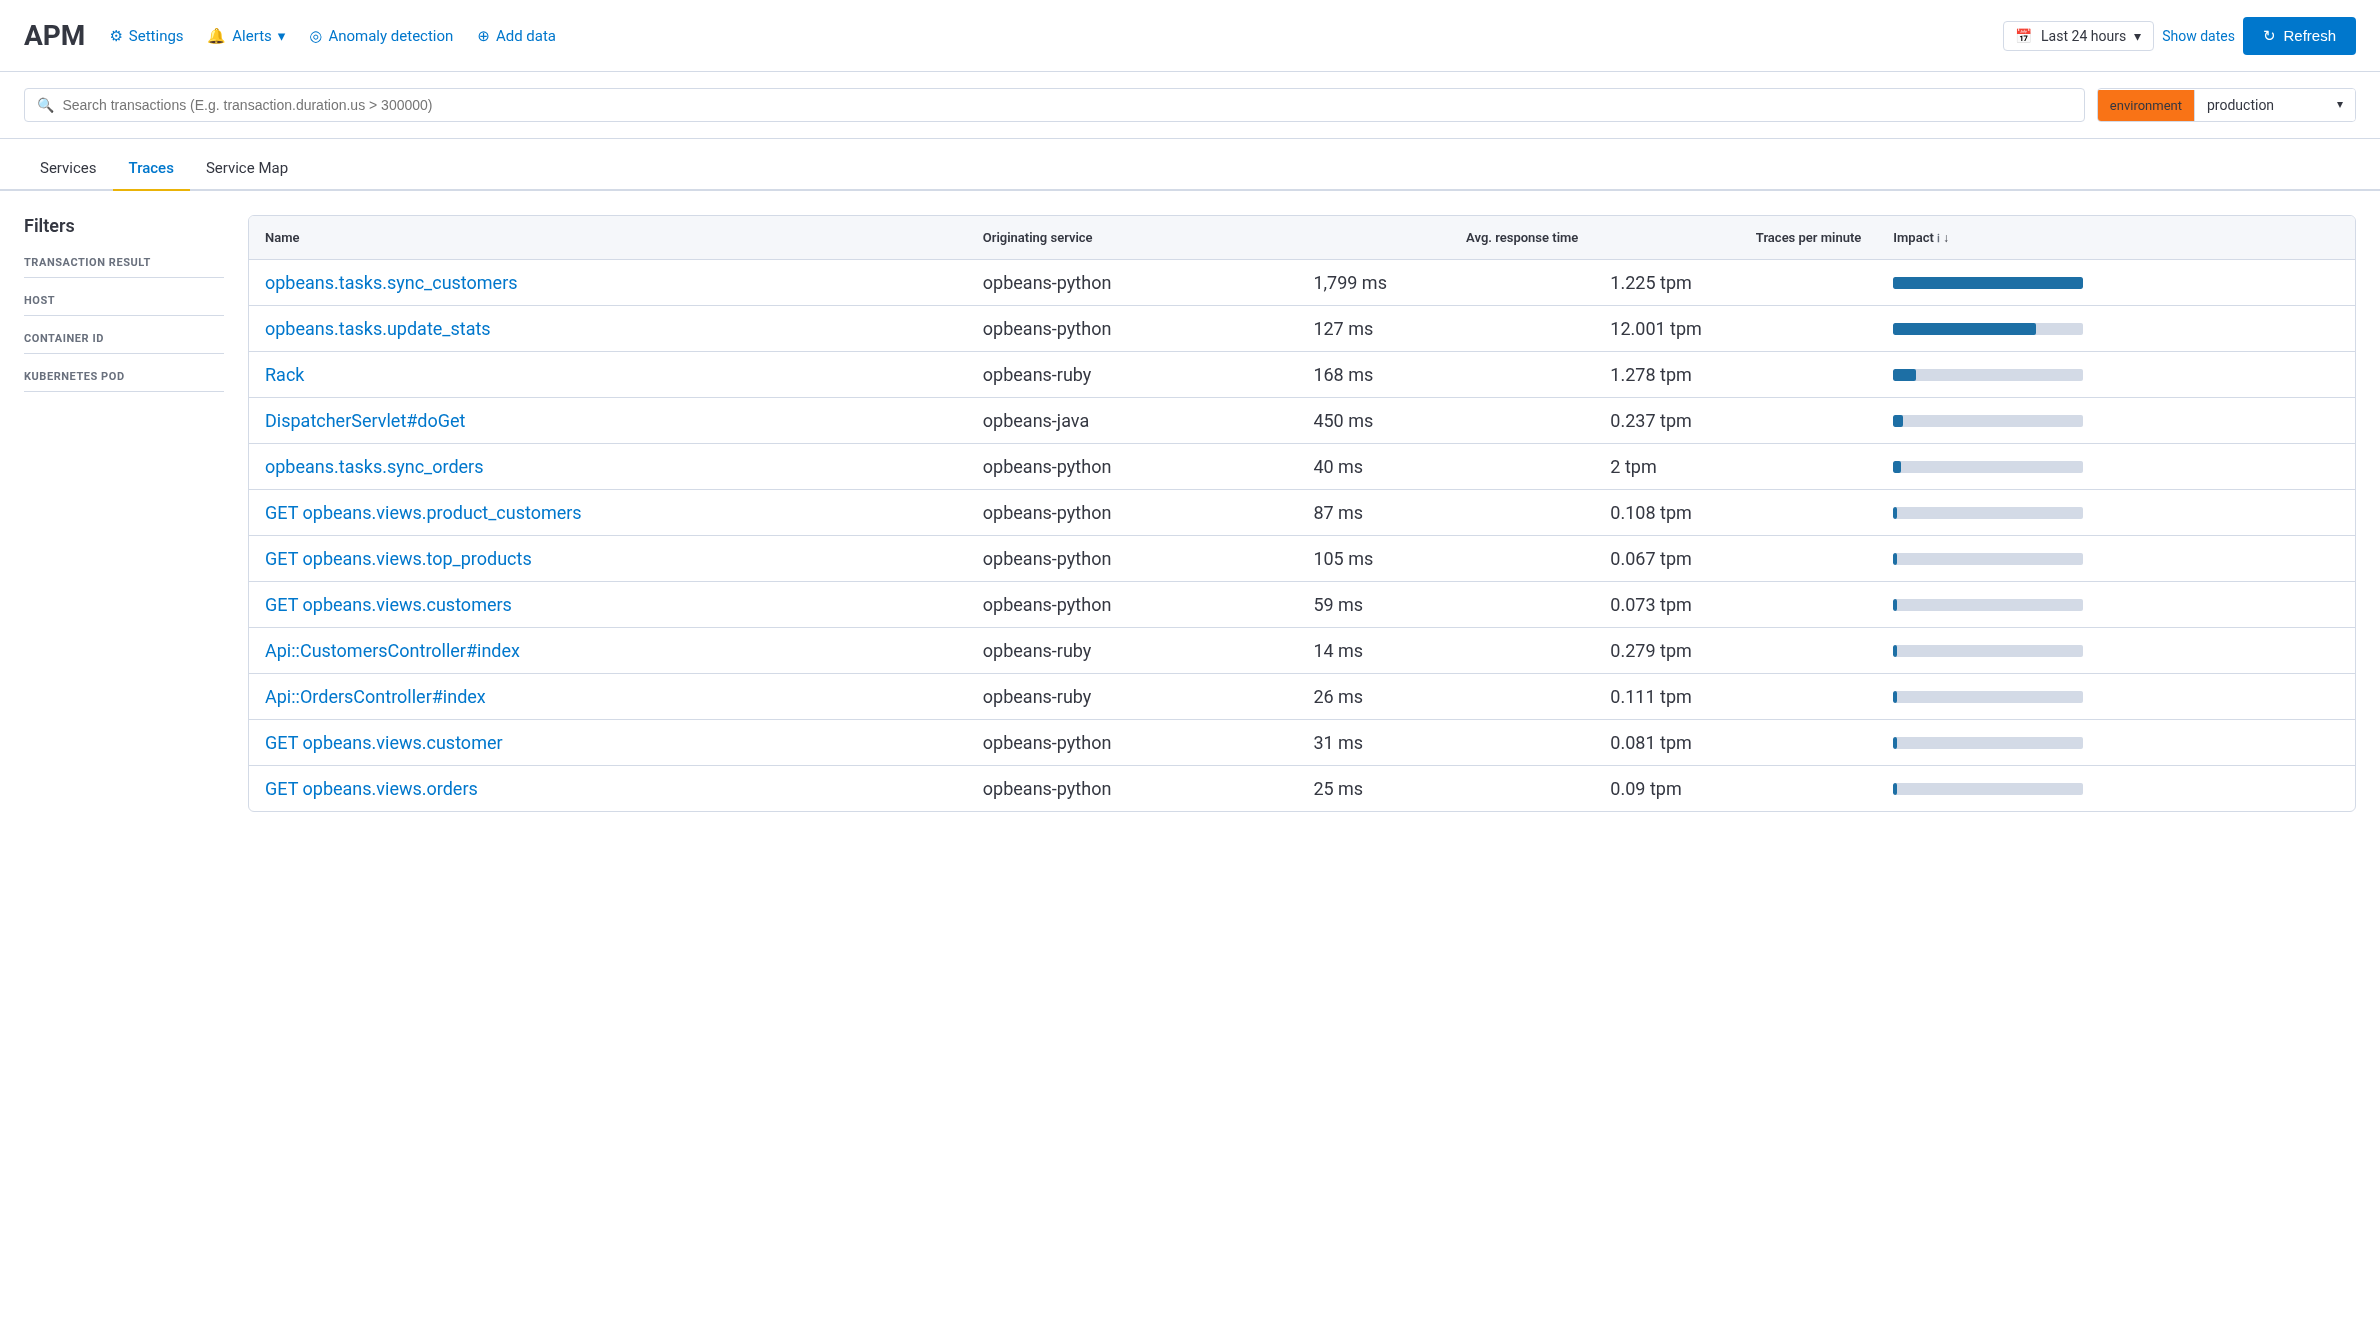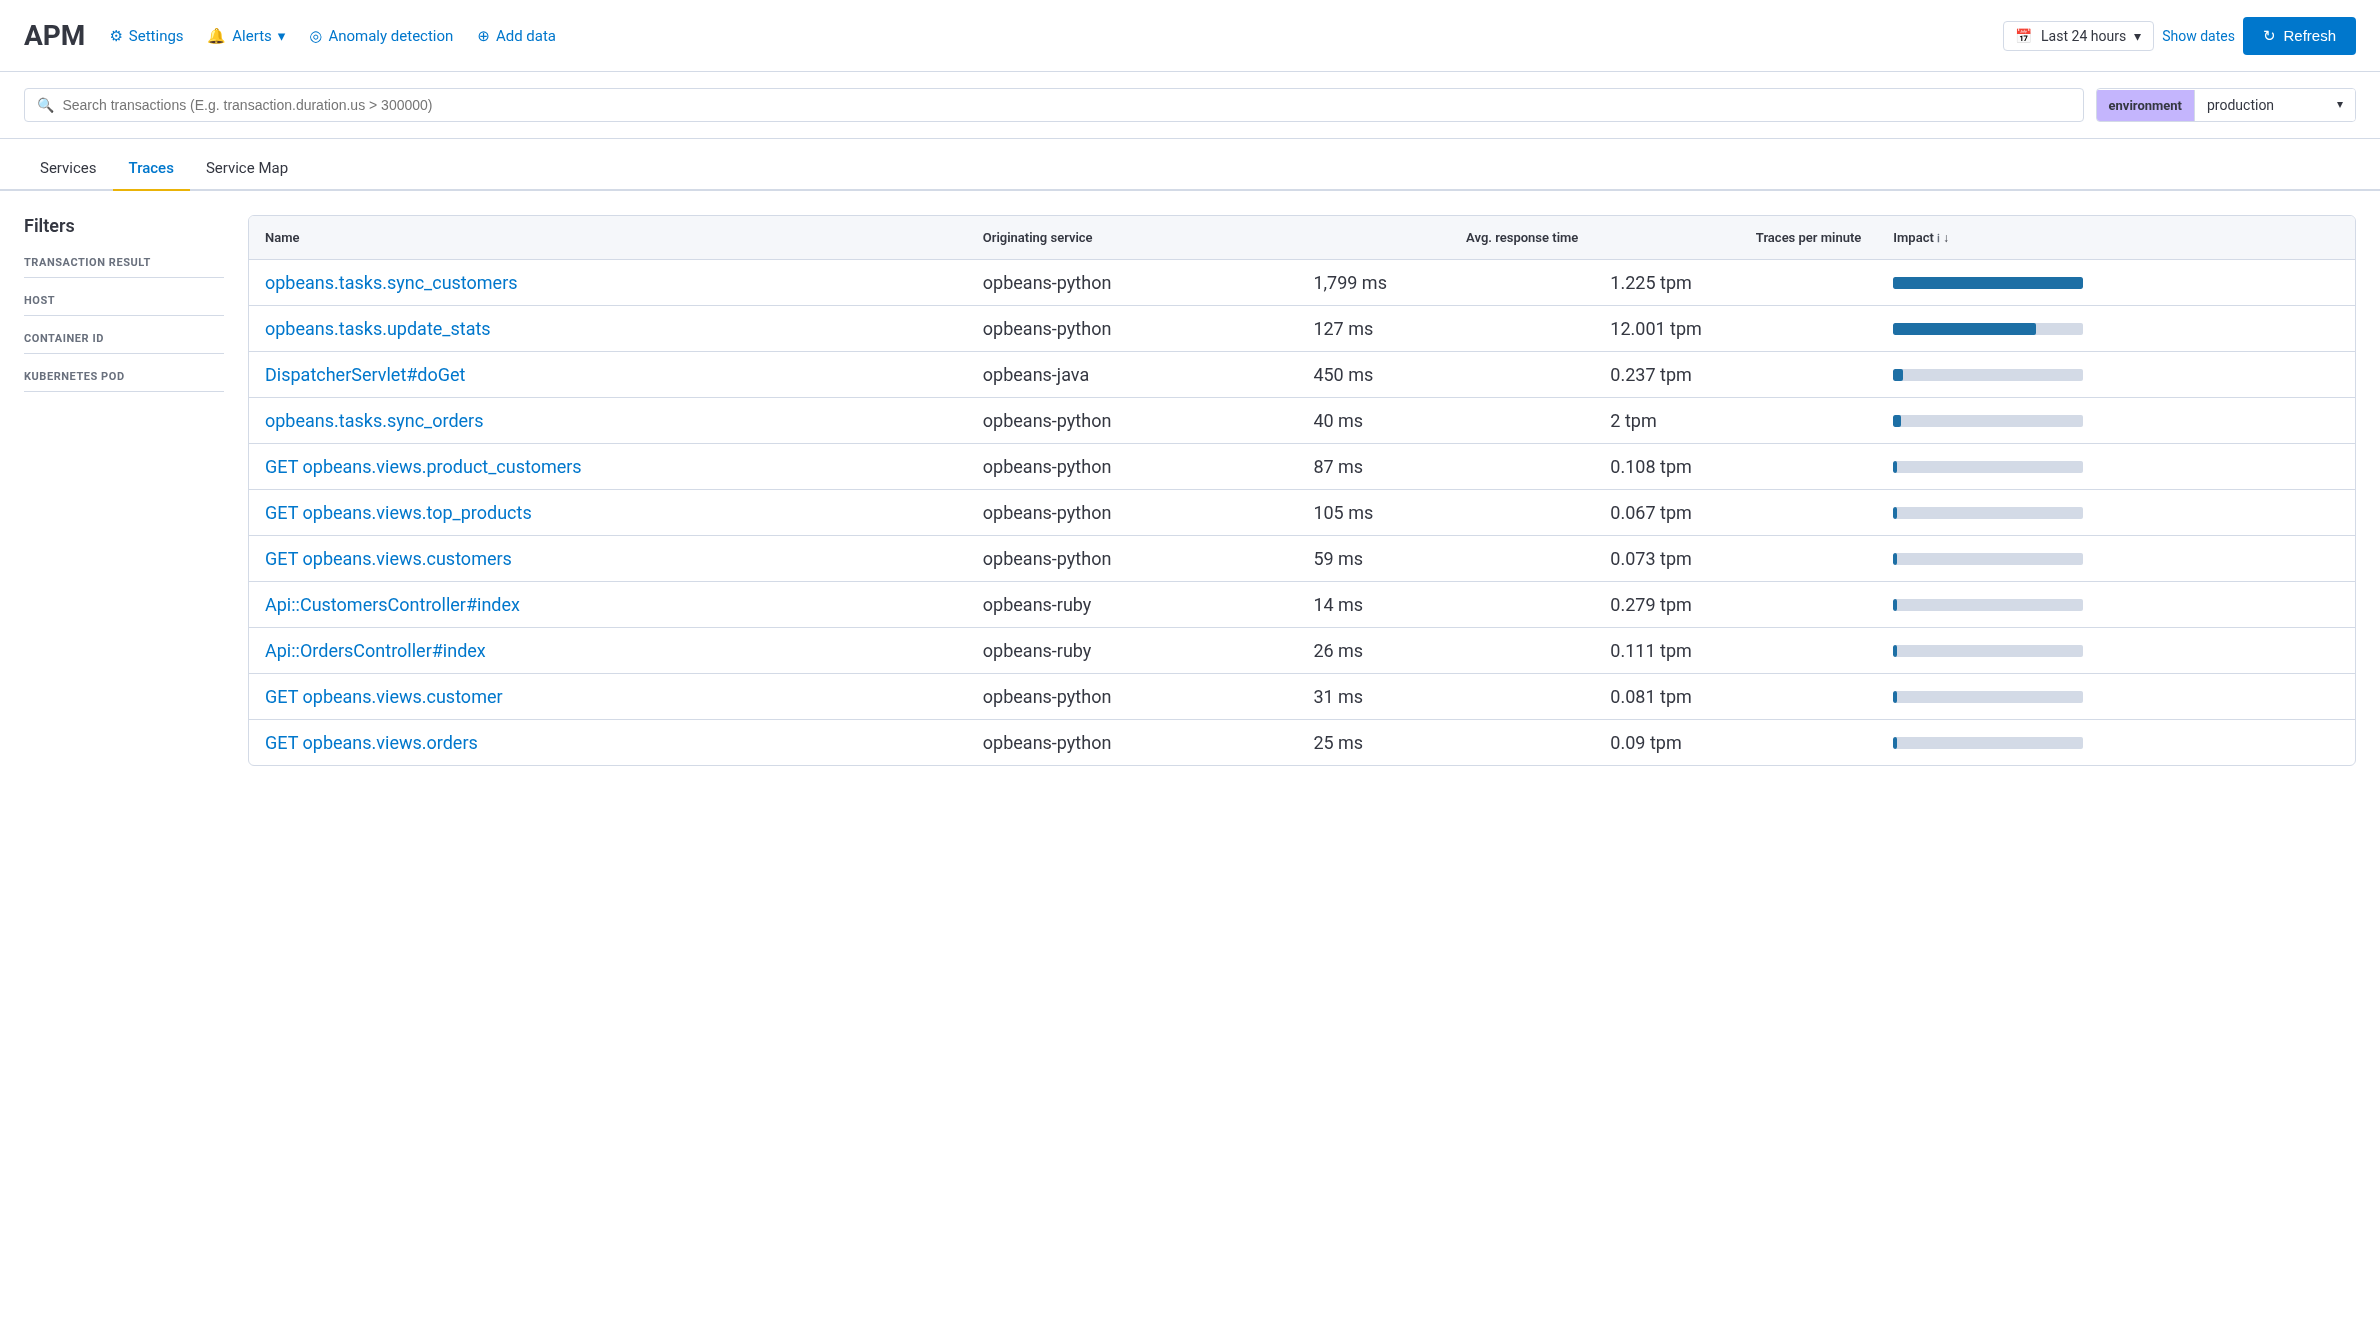--- a/index.html
+++ b/index.html
@@ -13,21 +13,21 @@
     .time-section { display: flex; align-items: center; gap: 8px; }
     .time-picker { display: flex; align-items: center; gap: 8px; border: 1px solid #d3dae6; border-radius: 4px; padding: 6px 12px; cursor: pointer; background: #fff; }
     .show-dates { color: #0077cc; font-size: 14px; cursor: pointer; }
     .refresh-btn { display: flex; align-items: center; gap: 8px; background: #0077cc; color: #fff; border: none; border-radius: 4px; padding: 10px 20px; font-size: 15px; cursor: pointer; font-weight: 500; }
 
     
     .search-bar-section { padding: 16px 24px; border-bottom: 1px solid #d3dae6; display: flex; align-items: center; gap: 12px; }
     .search-input-wrapper { flex: 1; display: flex; align-items: center; border: 1px solid #d3dae6; border-radius: 4px; padding: 8px 12px; gap: 8px; background: #fff; }
     .search-input-wrapper input { border: none; outline: none; width: 100%; font-size: 14px; color: #69707d; }
     .env-section { display: flex; align-items: center; gap: 0; border: 1px solid #d3dae6; border-radius: 4px; overflow: hidden; }
-    .env-label { background: #c4b5fd; padding: 8px 12px; font-size: 13px; color: #343741; border-right: 1px solid #d3dae6; font-weight: 700; }
+    .env-label { background: #f97316; padding: 8px 12px; font-size: 13px; color: #343741; border-right: 1px solid #d3dae6; font-weight: 400; }
     .env-select { display: flex; align-items: flex-start; gap: 24px; padding: 8px 12px; cursor: pointer; background: #fff; min-width: 160px; }
     .env-value { font-size: 14px; color: #343741; }
     .chevron-icon { color: #343741; font-size: 12px; margin-left: auto; }
 
     
     .tabs { display: flex; padding: 0 24px; border-bottom: 2px solid #d3dae6; margin-top: 8px; }
     .tab { padding: 12px 16px; font-size: 15px; cursor: pointer; color: #343741; border-bottom: 2px solid transparent; margin-bottom: -2px; }
     .tab.active { color: #0077cc; border-bottom: 2px solid #eab308; font-weight: 500; }
 
     
@@ -170,20 +170,33 @@
     <td class="right-cell">12.001 tpm</td>
     <td>
       <div class="impact-cell">
         <div class="impact-bar-container">
           <div class="impact-bar" style="width:75%"></div>
         </div>
       </div>
     </td>
   </tr>
           <tr>
+    <td class="link-cell">Rack</td>
+    <td>opbeans-ruby</td>
+    <td class="right-cell">168 ms</td>
+    <td class="right-cell">1.278 tpm</td>
+    <td>
+      <div class="impact-cell">
+        <div class="impact-bar-container">
+          <div class="impact-bar" style="width:12%"></div>
+        </div>
+      </div>
+    </td>
+  </tr>
+          <tr>
     <td class="link-cell">DispatcherServlet#doGet</td>
     <td>opbeans-java</td>
     <td class="right-cell">450 ms</td>
     <td class="right-cell">0.237 tpm</td>
     <td>
       <div class="impact-cell">
         <div class="impact-bar-container">
           <div class="impact-bar" style="width:5%"></div>
         </div>
       </div>

